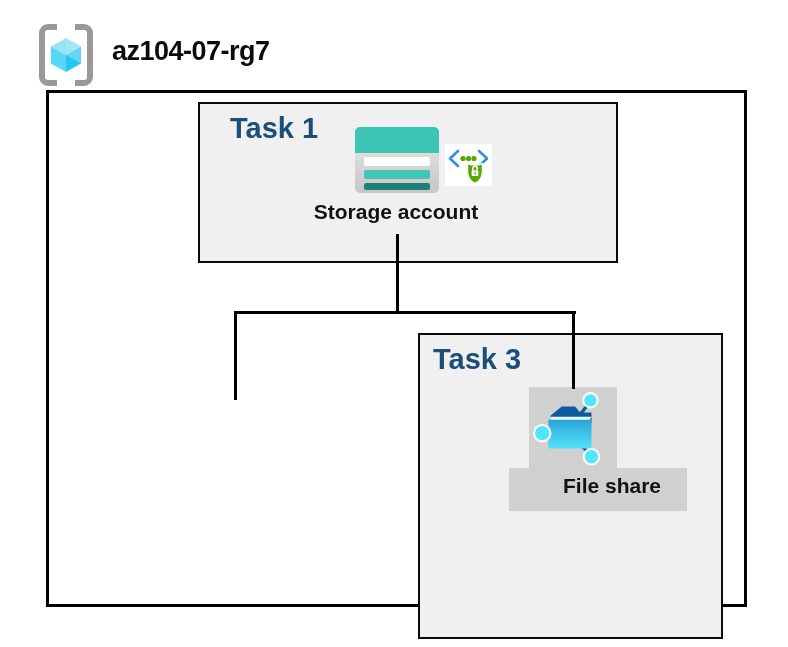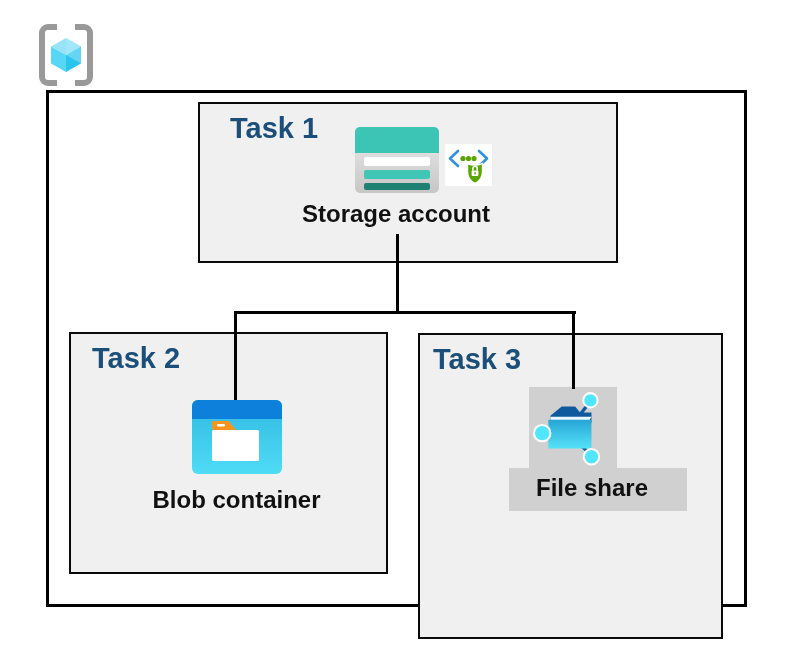--- a/index.html
+++ b/index.html
@@ -14,21 +14,21 @@
   .outer-box{
     border:3px solid #000000;background:transparent;z-index:1;
   }
   .task-box{
     background:#f0f0f0;border:2px solid #0a0a0a;z-index:2;
   }
   .task-label{
     position:absolute;font-size:29px;font-weight:700;color:#1b4e79;white-space:nowrap;
   }
   .caption{
-    position:absolute;font-size:24px;font-weight:700;color:#111111;text-align:center;white-space:nowrap;
+    position:absolute;font-size:21px;font-weight:700;color:#111111;text-align:center;white-space:nowrap;
   }
   .line{
     position:absolute;background:#000000;z-index:5;
   }
   .gray-block{
     position:absolute;background:#d0d0d0;
   }
   svg{display:block;}
 </style>
 </head>
@@ -38,20 +38,21 @@
 
   <svg class="abs" style="left:36px;top:22px;" width="60" height="66" viewBox="0 0 60 66">
     <path d="M21,5 h-9 a6,6 0 0 0 -6,6 v44 a6,6 0 0 0 6,6 h9" fill="none" stroke="#999999" stroke-width="6"></path>
     <path d="M39,5 h9 a6,6 0 0 1 6,6 v44 a6,6 0 0 1 -6,6 h-9" fill="none" stroke="#999999" stroke-width="6"></path>
     <polygon points="30,16 45,24.5 30,33 15,24.5" fill="#97e3f8"></polygon>
     <polygon points="15,24.5 30,33 30,50 15,41.5" fill="#55d7f5"></polygon>
     <polygon points="45,24.5 30,33 30,50 45,41.5" fill="#29c5ef"></polygon>
     <polygon points="30,16 45,24.5 45,41.5 30,33" fill="#aeeafb" opacity="0.45"></polygon>
   </svg>
 
+  <div class="abs title" style="left:112px;top:36px;">az104-07-rg7</div>
 
   <div class="abs outer-box" style="left:46px;top:90px;width:701px;height:517px;"></div>
 
   <div class="abs task-box" style="left:198px;top:102px;width:420px;height:161px;">
     <div class="task-label" style="left:30px;top:8px;">Task 1</div>
 
     <svg class="abs" style="left:155px;top:23px;" width="84" height="66" viewBox="0 0 84 66">
       <defs>
         <linearGradient id="saBody" x1="0" y1="0" x2="0" y2="1">
           <stop offset="0" stop-color="#ececec"></stop>
@@ -74,39 +75,20 @@
       <circle cx="29" cy="14.5" r="2.6" fill="#5aa300"></circle>
       <path d="M22.5,19.5 q7.5,3.2 15,0 v8 q0,8.5 -7.5,12 q-7.5,-3.5 -7.5,-12 z" fill="#58a604" stroke="#ffffff" stroke-width="1.4"></path>
       <path d="M27.8,26.5 v-2 a2.2,2.2 0 0 1 4.4,0 v2" fill="none" stroke="#ffffff" stroke-width="1.6"></path>
       <rect x="26.6" y="26.5" width="6.8" height="5.6" rx="1" fill="#ffffff"></rect>
       <rect x="29.4" y="28.2" width="1.4" height="2.2" fill="#58a604"></rect>
     </svg>
 
     <div class="caption" style="left:0;top:96px;width:392px;">Storage account</div>
   </div>
 
-  <div class="abs task-box" style="left:69px;top:332px;width:319px;height:242px;">
-    <div class="task-label" style="left:21px;top:8px;">Task 2</div>
-
-    <svg class="abs" style="left:121px;top:66px;" width="90" height="74" viewBox="0 0 90 74">
-      <defs>
-        <linearGradient id="bcBody" x1="0" y1="0" x2="0" y2="1">
-          <stop offset="0" stop-color="#30b9e2"></stop>
-            <stop offset="1" stop-color="#4fdcf6"></stop>
-        </linearGradient>
-      </defs>
-      <rect x="0" y="0" width="90" height="74" rx="6" fill="url(#bcBody)"></rect>
-      <path d="M6,0 h78 a6,6 0 0 1 6,6 v13 h-90 v-13 a6,6 0 0 1 6,-6 z" fill="#0d80dc"></path>
-      <path d="M22,21 h15 l7,9 h-22 a2,2 0 0 1 -2,-2 v-5 a2,2 0 0 1 2,-2 z" fill="#f7941e"></path>
-      <rect x="25" y="24" width="8" height="2.6" rx="1.3" fill="#ffffff"></rect>
-      <rect x="20" y="30" width="47" height="31" rx="1.5" fill="#ffffff"></rect>
-    </svg>
-
-    <div class="caption" style="left:6px;top:152px;width:319px;">Blob container</div>
-  </div>
 
   <div class="abs task-box" style="left:418px;top:333px;width:305px;height:306px;">
     <div class="task-label" style="left:13px;top:8px;">Task 3</div>
 
     <div class="gray-block" style="left:109px;top:52px;width:88px;height:81px;"></div>
 
     <svg class="abs" style="left:111px;top:54px;z-index:3;" width="84" height="78" viewBox="0 0 80 76">
       <defs>
         <linearGradient id="fsBody" x1="0" y1="0" x2="0" y2="1">
           <stop offset="0" stop-color="#27a5d6"></stop>
@@ -118,21 +100,21 @@
       <line x1="58" y1="65" x2="47" y2="54" stroke="#0f5a9d" stroke-width="3.2"></line>
       <path d="M18,26 l11,-9 h13 l5,6 h11 v10 h-40 z" fill="#0f5a9d"></path>
       <path d="M18,27 h40 l-4,7 h-36 z" fill="#eaf8ff"></path>
       <path d="M16,30 h42 v28 h-42 z" fill="url(#fsBody)"></path>
       <circle cx="57" cy="11" r="7" fill="#50e6ff" stroke="#ffffff" stroke-width="2"></circle>
       <circle cx="10" cy="43" r="8" fill="#50e6ff" stroke="#ffffff" stroke-width="2"></circle>
       <circle cx="58" cy="66" r="7.5" fill="#50e6ff" stroke="#ffffff" stroke-width="2"></circle>
     </svg>
 
     <div class="gray-block" style="left:89px;top:133px;width:178px;height:43px;">
-      <div class="caption" style="left:12px;top:6px;width:142px;">File share</div>
+      <div class="caption" style="left:0;top:6px;width:142px;padding-left:32px;">File share</div>
     </div>
   </div>
 
   <div class="line" style="left:396px;top:234px;width:3px;height:80px;"></div>
   <div class="line" style="left:234px;top:311px;width:342px;height:3px;"></div>
   <div class="line" style="left:234px;top:311px;width:3px;height:89px;"></div>
   <div class="line" style="left:572px;top:311px;width:3px;height:78px;"></div>
 
 </div>
 

